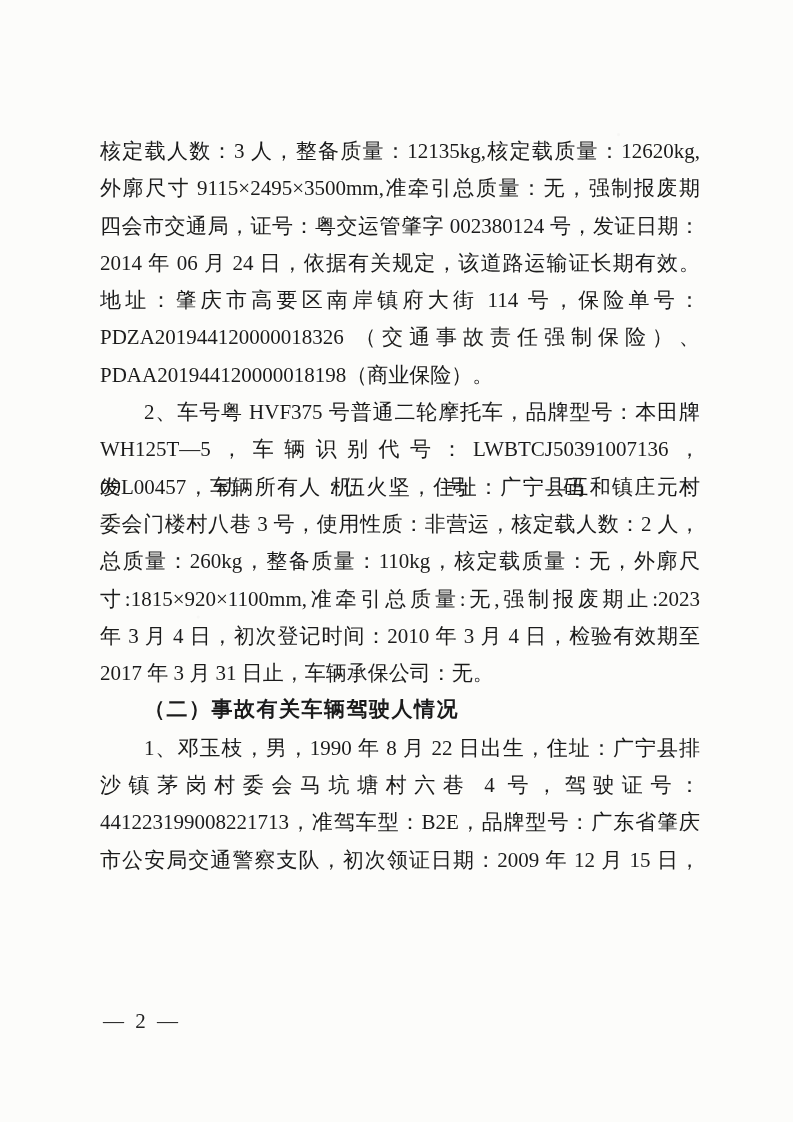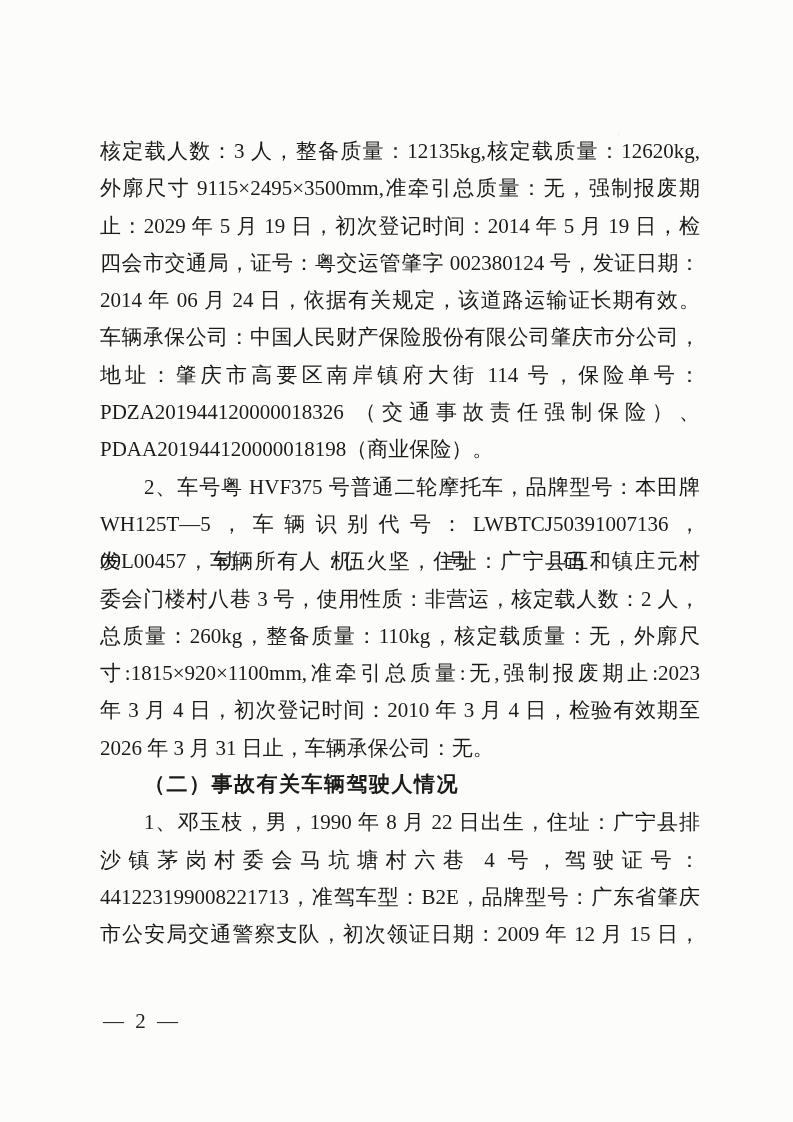--- a/index.html
+++ b/index.html
@@ -55,35 +55,33 @@
     color: #222;
   }
 </style>
 </head>
 <body>
 
 <div class="page">
   <div class="text-block">
       <div class="line justify">核定载人数：3 人，整备质量：12135kg,核定载质量：12620kg,</div>
       <div class="line justify">外廓尺寸 9115×2495×3500mm,准牵引总质量：无，强制报废期</div>
-      <div class="line justify">止：2029 年 5 月 19 日，初次登记时间：2014 年 5 月 19 日，检</div>
       <div class="line justify">四会市交通局，证号：粤交运管肇字 002380124 号，发证日期：</div>
       <div class="line justify">2014 年 06 月 24 日，依据有关规定，该道路运输证长期有效。</div>
-      <div class="line justify">车辆承保公司：中国人民财产保险股份有限公司肇庆市分公司，</div>
       <div class="line justify">地址：肇庆市高要区南岸镇府大街 114 号，保险单号：</div>
       <div class="line justify">PDZA201944120000018326 （交通事故责任强制保险）、</div>
       <div class="line">PDAA201944120000018198（商业保险）。</div>
       <div class="line justify indent">2、车号粤 HVF375 号普通二轮摩托车，品牌型号：本田牌</div>
       <div class="line justify">WH125T—5，车辆识别代号：LWBTCJ50391007136，发动机号码：</div>
       <div class="line justify">09L00457，车辆所有人：伍火坚，住址：广宁县五和镇庄元村</div>
       <div class="line justify">委会门楼村八巷 3 号，使用性质：非营运，核定载人数：2 人，</div>
       <div class="line justify">总质量：260kg，整备质量：110kg，核定载质量：无，外廓尺</div>
       <div class="line justify">寸:1815×920×1100mm,准牵引总质量:无,强制报废期止:2023</div>
       <div class="line justify">年 3 月 4 日，初次登记时间：2010 年 3 月 4 日，检验有效期至</div>
-      <div class="line">2026 年 3 月 31 日止，车辆承保公司：无。</div>
+      <div class="line">2017 年 3 月 31 日止，车辆承保公司：无。</div>
       <div class="line indent bold">（二）事故有关车辆驾驶人情况</div>
       <div class="line justify indent">1、邓玉枝，男，1990 年 8 月 22 日出生，住址：广宁县排</div>
       <div class="line justify">沙镇茅岗村委会马坑塘村六巷 4 号，驾驶证号：</div>
       <div class="line justify">441223199008221713，准驾车型：B2E，品牌型号：广东省肇庆</div>
       <div class="line justify">市公安局交通警察支队，初次领证日期：2009 年 12 月 15 日，</div>
     </div>
   <div class="footer">— 2 —</div>
 </div>
 
 </body></html>

